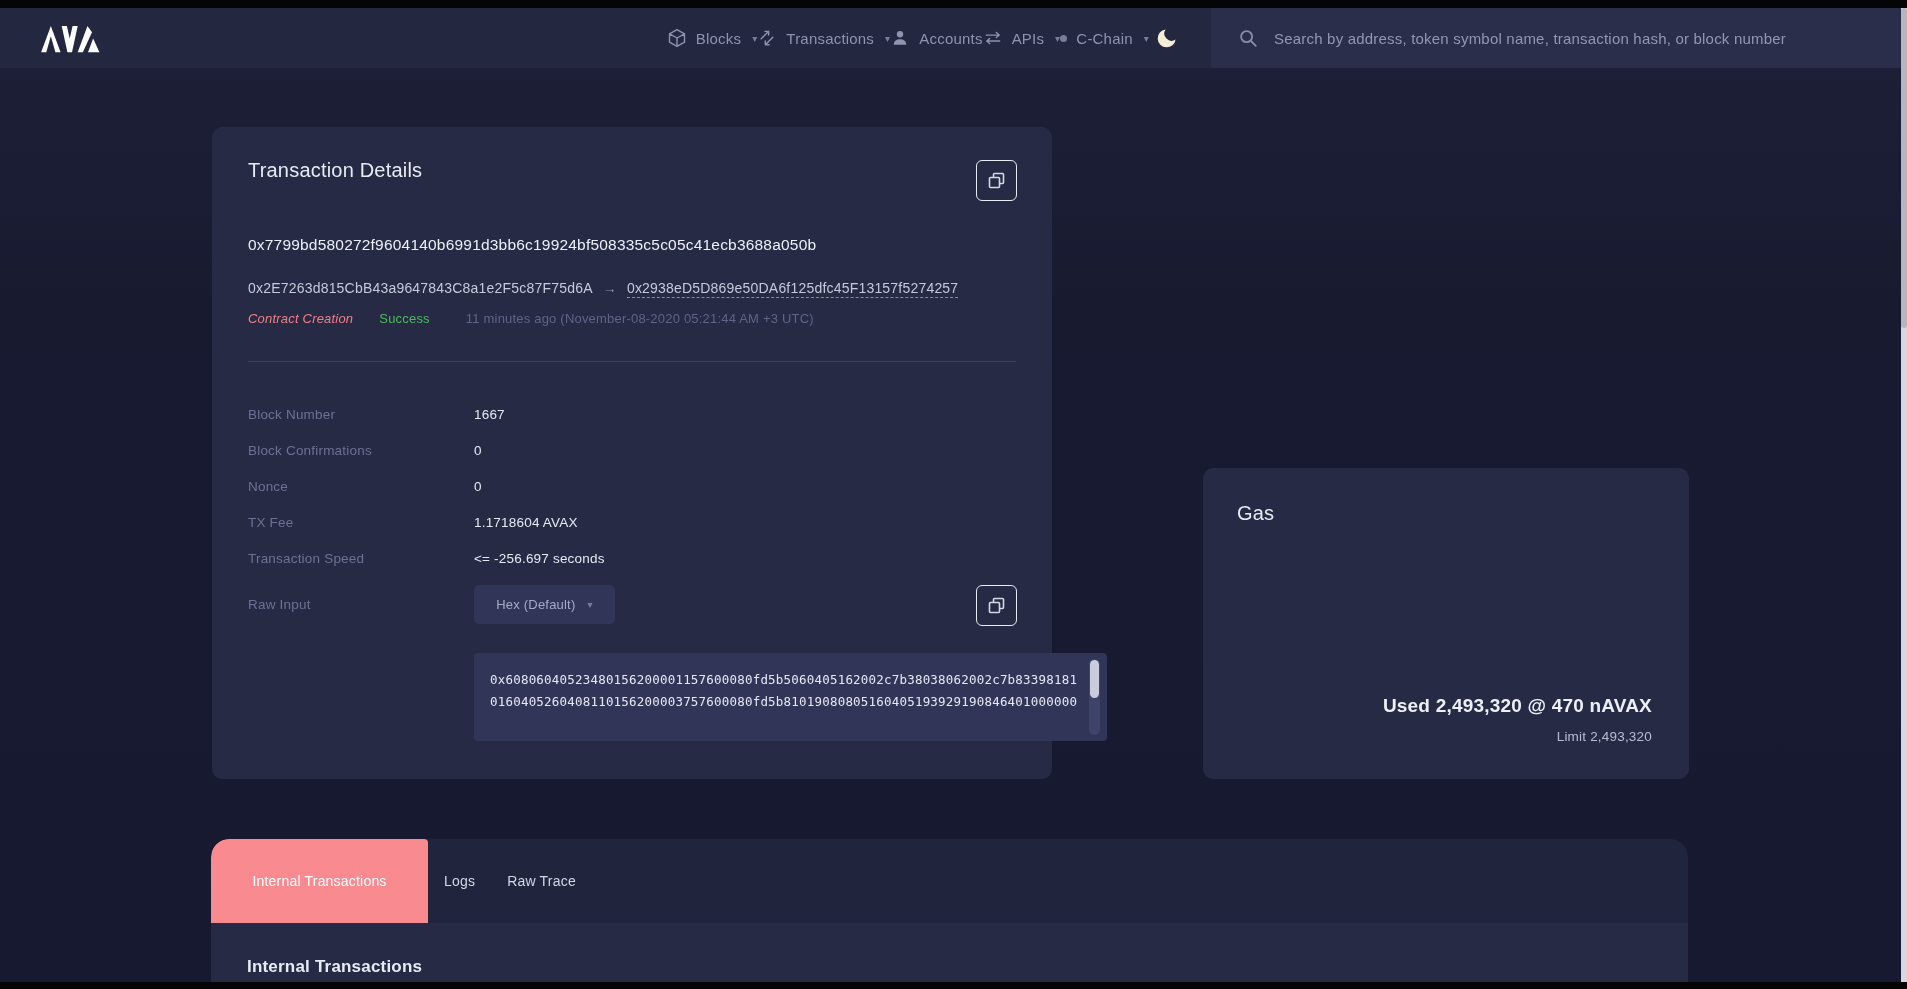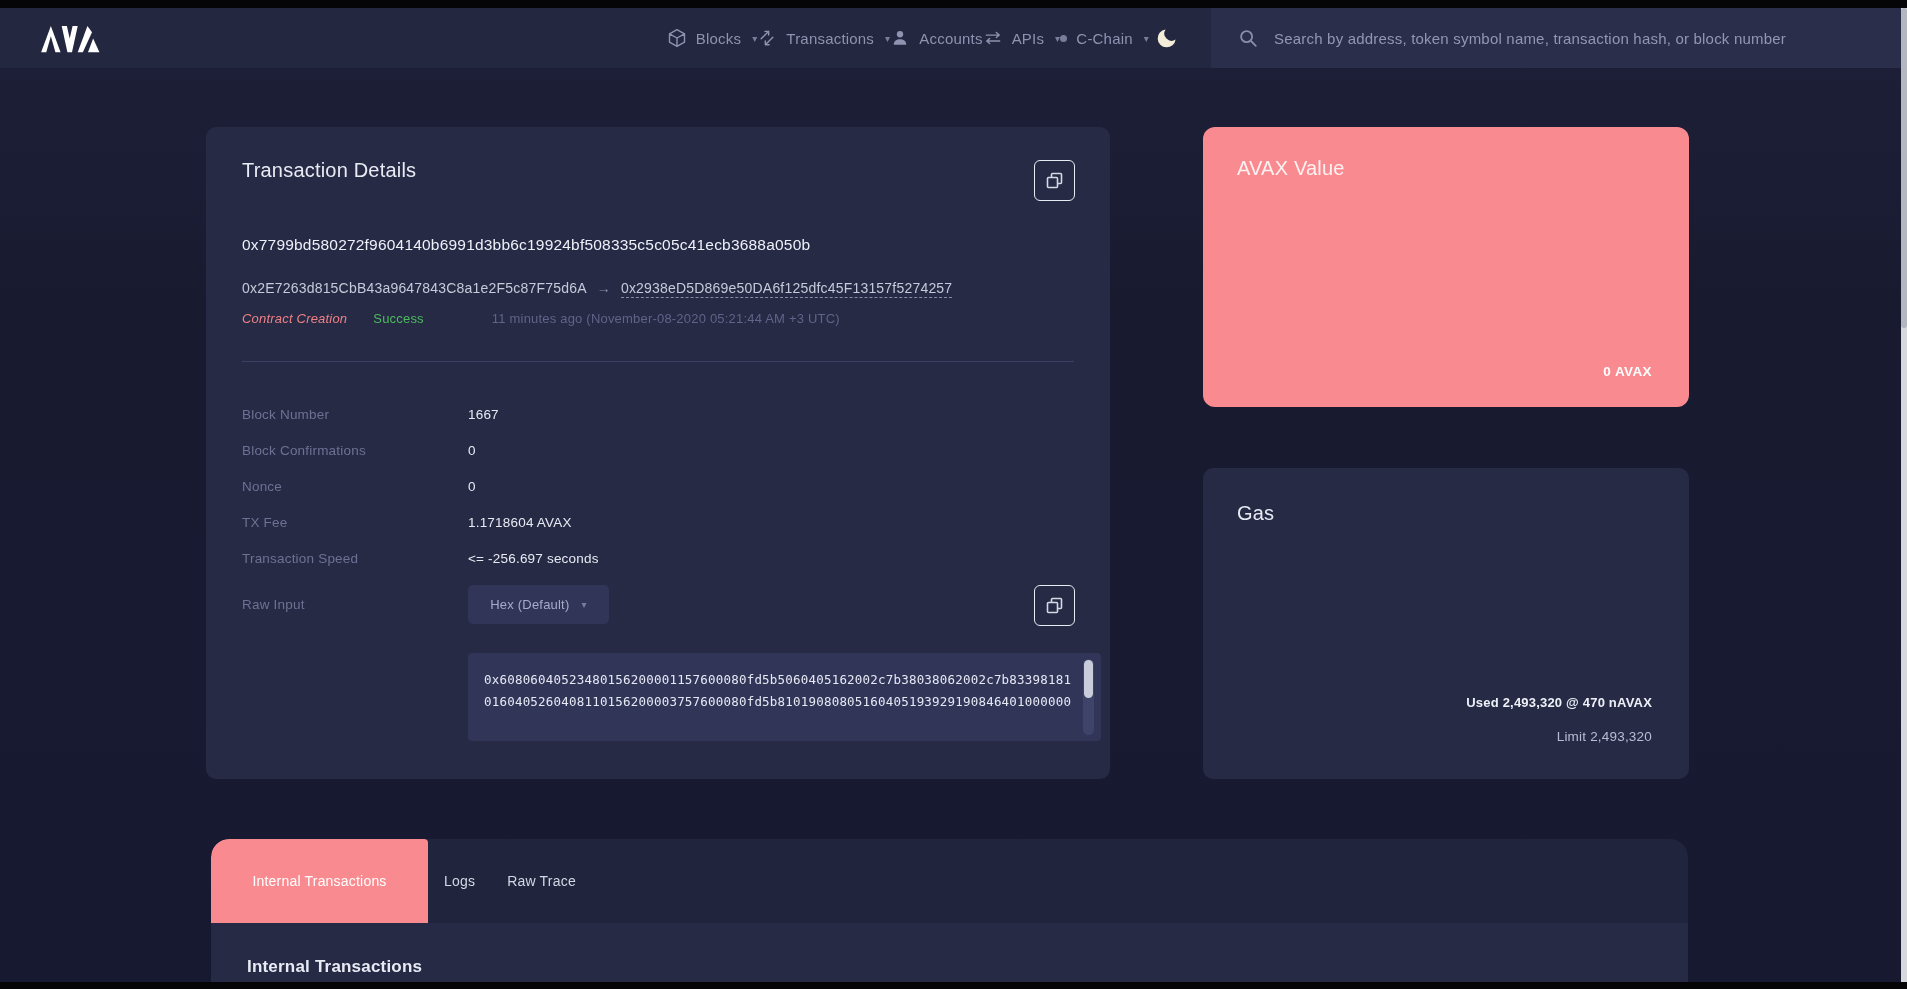--- a/index.html
+++ b/index.html
@@ -28,35 +28,35 @@
   .searchbar { margin-left:24px; width:690px; align-self:stretch; background:#2a2e4a;
                display:flex; align-items:center; padding-left:26px; gap:15px; }
   .searchbar input { flex:1; background:transparent; border:none; outline:none; color:#c8ccdf;
                      font-size:15px; font-family:inherit; letter-spacing:.2px; }
   .searchbar input::placeholder { color:#9296b4; opacity:1; }
 
   
   .card { position:absolute; background:#262a45; border-radius:10px; }
   .card-title { font-size:20px; color:#e9ebf4; font-weight:400; }
 
-  .tx-card { left:206px; top:127px; width:904px; height:652px; }
+  .tx-card { left:212px; top:127px; width:840px; height:652px; }
   .tx-card .card-title { position:absolute; left:36px; top:32px; }
   .copy-btn { position:absolute; width:41px; height:41px; border:1px solid #e9ebf2; border-radius:6px;
               background:transparent; cursor:pointer; display:flex; align-items:center; justify-content:center; }
   .copy-btn.c1 { top:33px; right:35px; }
   .copy-btn.c2 { top:458px; right:35px; }
 
   .tx-hash { position:absolute; left:36px; top:109px; font-size:15.5px; color:#eef0f8; }
   .addr-row { position:absolute; left:36px; top:153px; font-size:14px; color:#c6cada; display:flex; gap:10px; align-items:baseline; }
   .addr-arrow { color:#8a8fac; }
   .addr-to { border-bottom:1px dashed #868ba9; cursor:pointer; padding-bottom:1px; }
   .status-row { position:absolute; left:36px; top:184px; font-size:13px; display:flex; align-items:baseline; }
   .tx-type   { color:#ef8186;font-style:italic; }
   .tx-status { color:#4cbb5c; margin-left:26px; }
-  .tx-time   { color:#5f6489; margin-left:68px; }
+  .tx-time   { color:#5f6489; margin-left:36px; }
   .divider { position:absolute; left:36px; right:36px; top:234px; height:1px; background:#3b4066; }
 
   .detail-rows { position:absolute; left:36px; top:269px; right:36px; }
   .detail-row { display:grid; grid-template-columns:226px 1fr; height:36px; align-items:center; }
   .detail-label { color:#6d7294; font-size:13.5px; }
   .detail-value { color:#e8eaf3; font-size:13.5px; }
 
   .raw-label { position:absolute; left:36px; top:470px; color:#6d7294; font-size:13.5px; }
   .hex-btn { position:absolute; left:262px; top:458px; width:141px; height:39px; background:#313659;
              border:none; border-radius:5px; color:#a6abc8; font-size:13px; font-family:inherit;
@@ -66,21 +66,21 @@
   .raw-line { font-family:"DejaVu Sans Mono", monospace; font-size:12.5px; line-height:22px; color:#e6e9f4; white-space:nowrap; }
   .raw-scroll { position:absolute; right:7px; top:6px; width:11px; height:76px; background:#3e4469; border-radius:6px; cursor:pointer; }
   .raw-thumb { position:absolute; left:1px; right:1px; top:1px; height:38px; background:#c9ccdb; border-radius:6px; }
 
   .avax-card { left:1203px; top:127px; width:486px; height:280px; background:#f98b90; border-radius:12px; }
   .avax-card .card-title { position:absolute; left:34px; top:30px; color:rgba(255,255,255,.88); }
   .avax-value { position:absolute; right:37px; bottom:28px; color:#fff; font-size:13.5px; font-weight:bold; letter-spacing:.4px; }
 
   .gas-card { left:1203px; top:468px; width:486px; height:311px; }
   .gas-card .card-title { position:absolute; left:34px; top:34px; }
-  .gas-used  { position:absolute; right:37px; top:227px; color:#eef0f8; font-size:13px; font-weight:bold; }
+  .gas-used  { position:absolute; right:37px; top:227px; color:#eef0f8; font-size:19px; font-weight:bold; }
   .gas-limit { position:absolute; right:37px; top:261px; color:#b9bdd2; font-size:13.5px; }
 
   
   .panel { position:absolute; left:211px; top:839px; width:1477px; height:150px; }
   .tabstrip { height:84px; background:#20243c; border-radius:18px 18px 0 0; display:flex; align-items:stretch; overflow:hidden; }
   .tab { border:none; background:transparent; color:#d3d7e6; font-size:14px; font-family:inherit;
          letter-spacing:.2px; padding:0 16px; cursor:pointer; display:flex; align-items:center; }
   .tab.active { width:217px; padding:0; justify-content:center; background:#f98b90; color:#fff; border-radius:18px 4px 0 0; }
   .panel-body { background:#262a45; height:66px; }
   .panel-heading { position:absolute; left:36px; top:118px; font-size:17px; color:#e9ebf4; }
@@ -230,24 +230,20 @@
 
     <div class="raw-box">
       <div class="raw-line">0x60806040523480156200001157600080fd5b5060405162002c7b38038062002c7b83398181</div>
       <div class="raw-line">0160405260408110156200003757600080fd5b81019080805160405193929190846401000000</div>
       <div class="raw-scroll">
         <div class="raw-thumb"></div>
       </div>
     </div>
   </section>
 
-  <section class="card avax-card">
-    <h2 class="card-title">AVAX Value</h2>
-    <span class="avax-value">0 AVAX</span>
-  </section>
 
   <section class="card gas-card">
     <h2 class="card-title">Gas</h2>
     <span class="gas-used">Used 2,493,320 @ 470 nAVAX</span>
     <span class="gas-limit">Limit 2,493,320</span>
   </section>
 
   <section class="panel">
     <div class="tabstrip">
       <button class="tab active">Internal Transactions</button>

